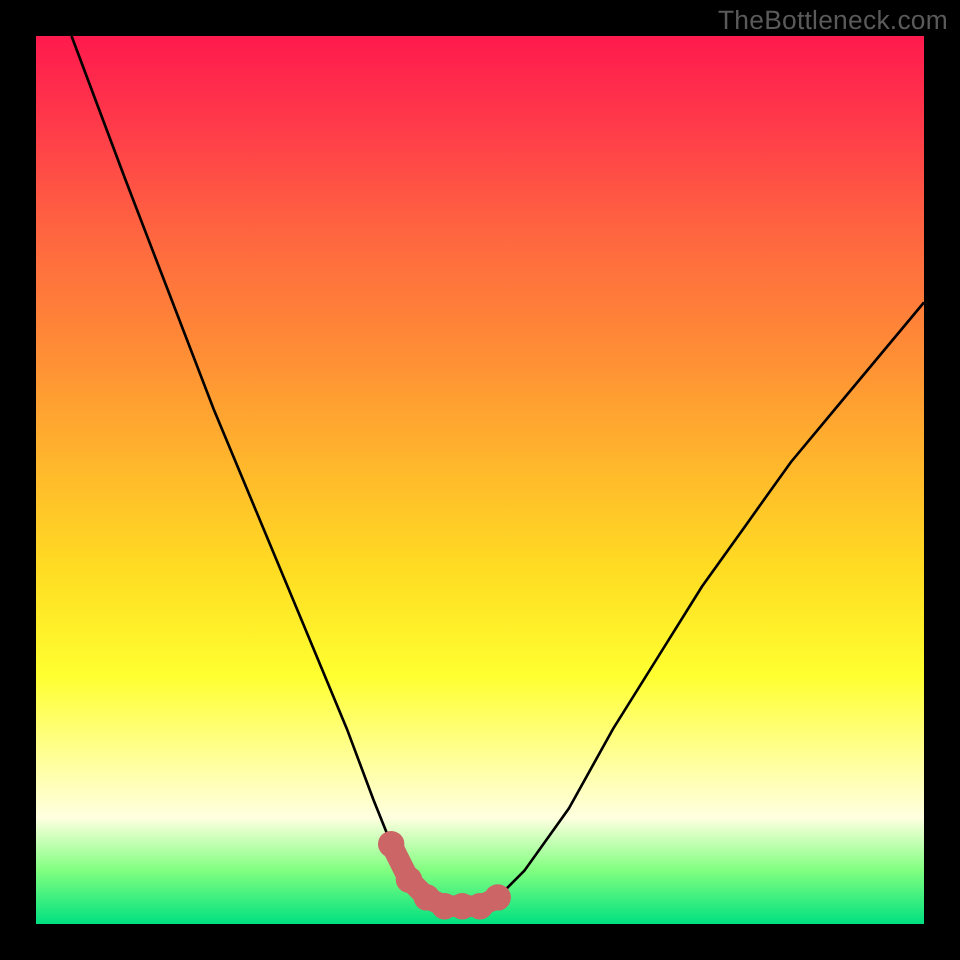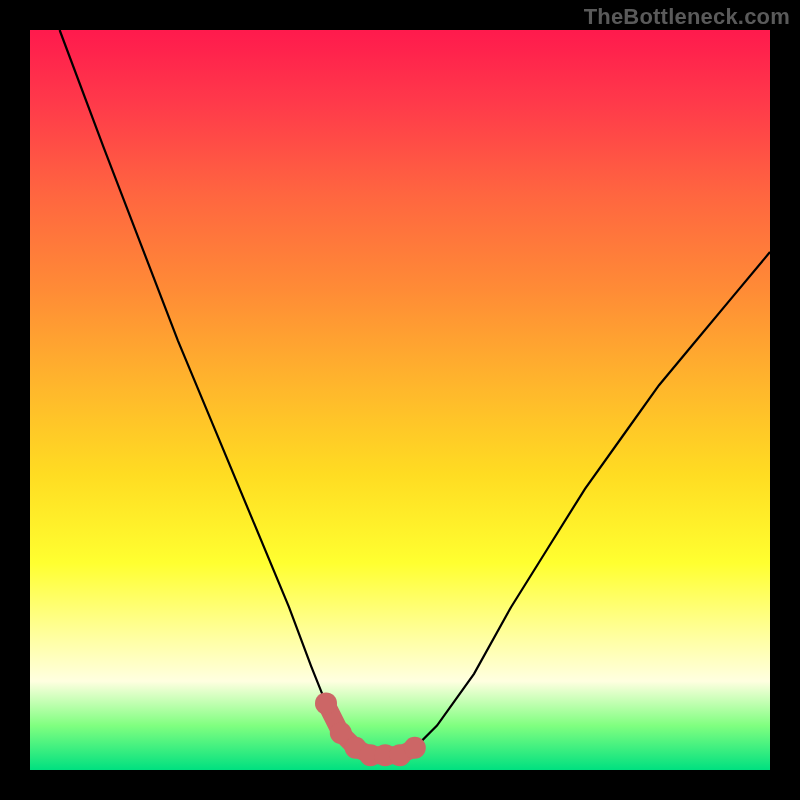--- a/index.html
+++ b/index.html
@@ -28,21 +28,21 @@
       #ffffe0 88%,
       #80ff80 94%,
       #00e080 100%);
   }
   .watermark {
     position: absolute;
     top: 4px;
     right: 10px;
     font-family: Arial, Helvetica, sans-serif;
     font-size: 22px;
-    font-weight: 700;
+    font-weight: 400;
     color: #5a5a5a;
     letter-spacing: 0.2px;
   }
   svg.curve {
     position: absolute;
     left: 0; top: 0;
     width: 740px;
     height: 740px;
     overflow: visible;
   }

